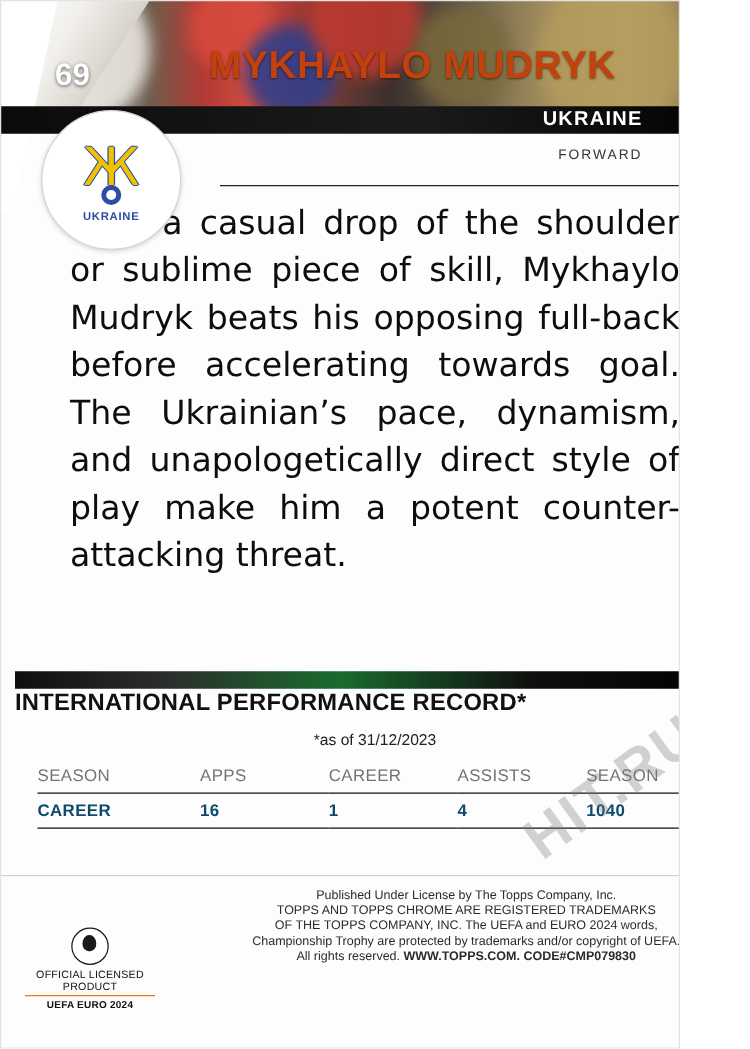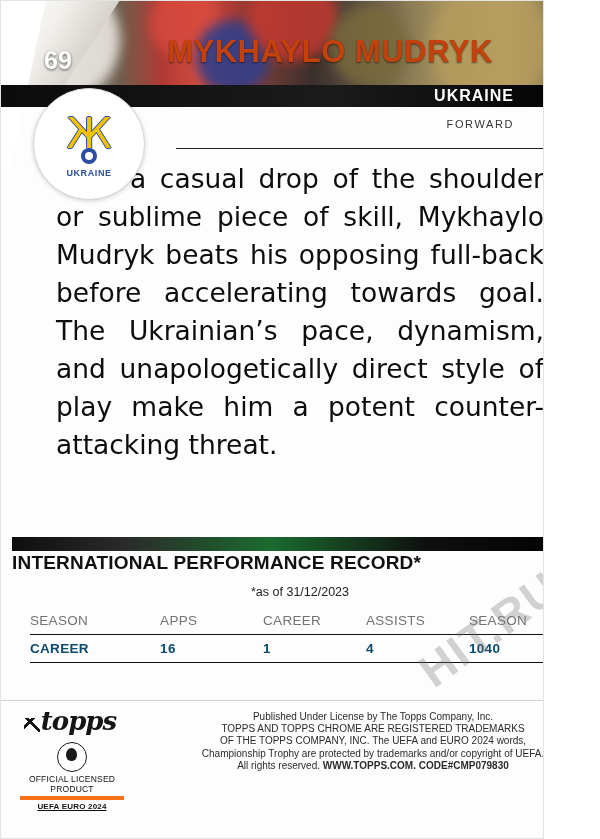--- a/index.html
+++ b/index.html
@@ -361,25 +361,24 @@
     font-size: 8.5px;
     font-weight: normal;
     color: #111;
     line-height: 10px;
     letter-spacing: .2px;
   }
   .licensed .l2 {
     font-size: 8px;
     font-weight: bold;
     color: #111;
-    border-top: 4px solid #f97316;
+    border-top: 1px solid #f97316;
     margin-top: 2px;
     padding-top: 2px;
     letter-spacing: .2px;
-    text-decoration: underline;
   }
   .legal {
     position: absolute;
     left: 153px; top: 711px;
     width: 440px;
     font-size: 10px;
     line-height: 12.2px;
     color: #2b2b2b;
     text-align: center;
     z-index: 5;
@@ -469,23 +468,20 @@
         <td class="col-num">16</td>
         <td class="col-num">1</td>
         <td class="col-num">4</td>
         <td class="col-num">1040</td>
       </tr>
     </tbody>
   </table>
 
   <div class="footer-divider"></div>
 
-  <div class="topps-logo">
-    <span class="topps-word"><span class="tick"></span><span>topps</span></span>
-  </div>
 
   <div class="licensed">
     <div class="seal"></div>
     <div class="l1">OFFICIAL LICENSED PRODUCT</div>
     <div class="l2">UEFA EURO 2024</div>
   </div>
 
   <div class="legal">
     <div>Published Under License by The Topps Company, Inc.</div>
     <div>TOPPS AND TOPPS CHROME ARE REGISTERED TRADEMARKS</div>

